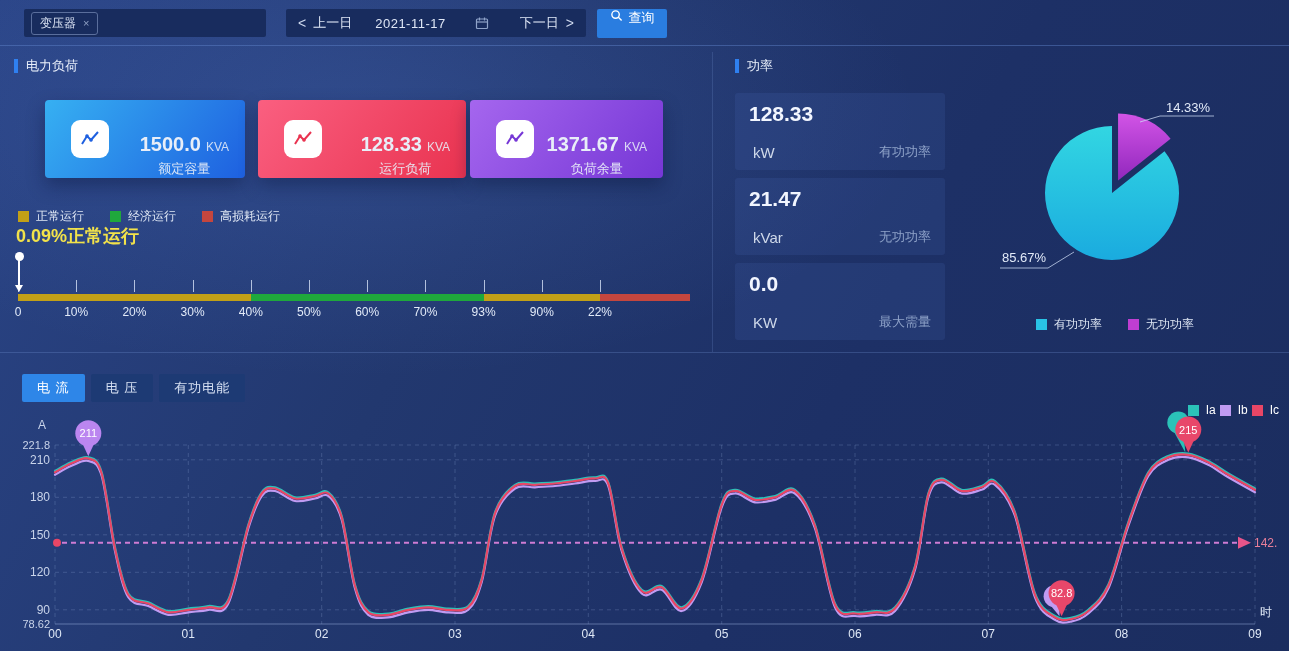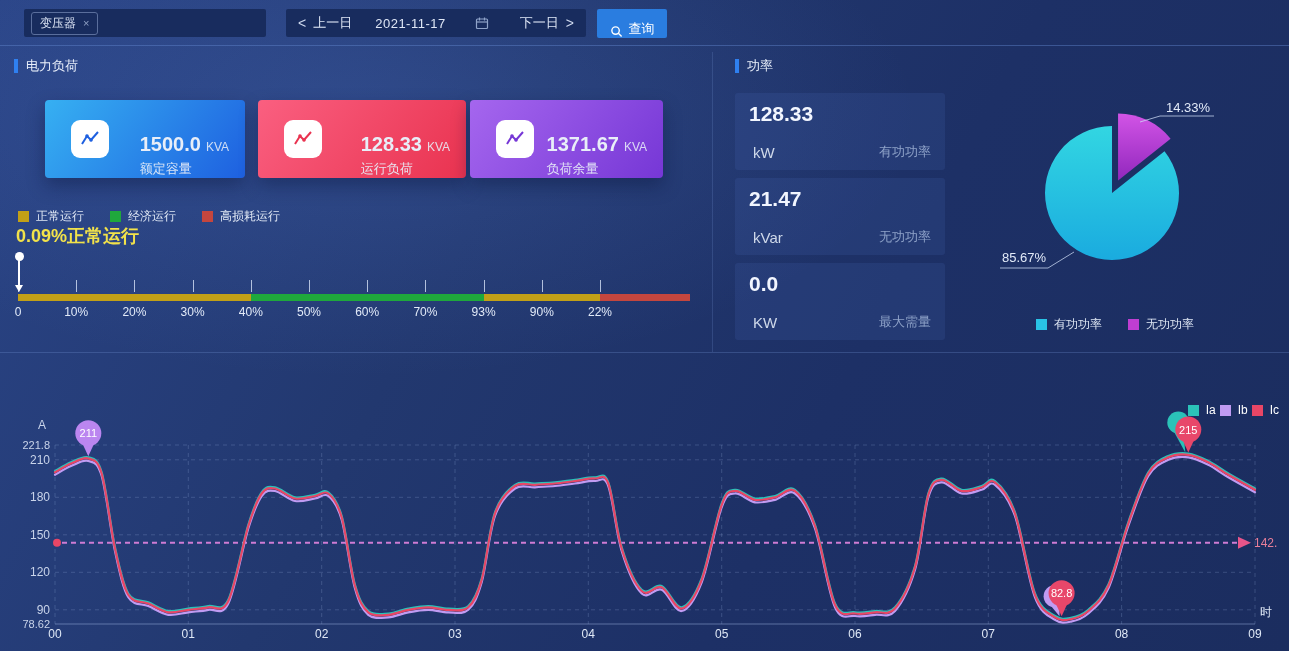--- a/index.html
+++ b/index.html
@@ -14,29 +14,29 @@
     display:flex;align-items:center;padding:12px 7px;box-sizing:border-box;}
   .chip{border:1px solid #5a6e9c;border-radius:3px;color:#d8e1f2;font-size:12px;padding:2px 8px;display:flex;gap:7px;align-items:center;}
   .chip .x{color:#8fa0c4;font-size:11px;cursor:pointer;}
   .date-group{position:absolute;left:286px;top:9px;width:300px;height:28px;background:#182c5e;border-radius:2px;
     display:flex;align-items:center;padding:0 12px;box-sizing:border-box;color:#dfe7f6;font-size:13px;gap:7px;}
   .chev{color:#cfd9ee;font-size:14px;}
   .date-val{margin-left:16px;letter-spacing:.5px;}
   .cal{margin-left:auto;display:flex;align-items:center;}
   .next-lbl{margin-left:24px;}
   .query-btn{position:absolute;left:597px;top:9px;width:70px;height:29px;background:#2a7de0;border-radius:2px;color:#fff;
-    display:flex;align-items:flex-end;justify-content:center;gap:6px;font-size:13px;cursor:pointer;}
+    display:flex;align-items:flex-start;justify-content:center;gap:6px;font-size:13px;cursor:pointer;}
   
   .sec-title{position:absolute;display:flex;align-items:center;gap:8px;font-size:13px;color:#eaf0fb;}
   .sec-title .bar{width:4px;height:14px;background:#2f80f0;}
   
   .load-card{position:absolute;top:100px;height:78px;border-radius:4px;box-shadow:0 8px 18px rgba(8,18,55,.38);
     display:flex;align-items:center;padding:0 16px 0 26px;box-sizing:border-box;}
   .icon-box{width:38px;height:38px;background:#ffffff;border-radius:9px;display:flex;align-items:center;justify-content:center;}
-  .card-text{margin-left:auto;text-align:left;margin-top:32px;}
+  .card-text{margin-left:auto;text-align:center;margin-top:32px;}
   .card-value{font-size:20px;font-weight:bold;display:inline;}
   .card-unit{font-size:12px;opacity:.88;margin-left:5px;display:inline;}
   .card-label{font-size:13px;opacity:.93;margin-top:4px;}
   
   .lg-row{position:absolute;display:flex;gap:26px;font-size:12px;color:#dfe7f4;align-items:center;}
   .lg-item{display:flex;align-items:center;cursor:pointer;}
   .sq{width:11px;height:11px;margin-right:7px;display:inline-block;}
   #status-text{position:absolute;left:16px;top:224px;font-size:18px;font-weight:bold;color:#f2e24a;}
   
   #ruler{position:absolute;left:18px;top:252px;width:700px;height:72px;}
@@ -241,20 +241,25 @@
         <span>有功功率</span>
       </span>
       <span class="lg-item">
         <span class="sq" style="background:#bf3ed2"></span>
         <span>无功功率</span>
       </span>
     </div>
 
   <div class="hdiv"></div>
 
+  <div id="tabs">
+      <div class="tab active">电 流</div>
+      <div class="tab">电 压</div>
+      <div class="tab">有功电能</div>
+    </div>
   <div id="series-legend">
       <span class="lg-item">
         <span class="sq" style="background:#2bc2b8"></span>
         <span>Ia</span>
       </span>
       <span class="lg-item">
         <span class="sq" style="background:#c09bf2"></span>
         <span>Ib</span>
       </span>
       <span class="lg-item">

